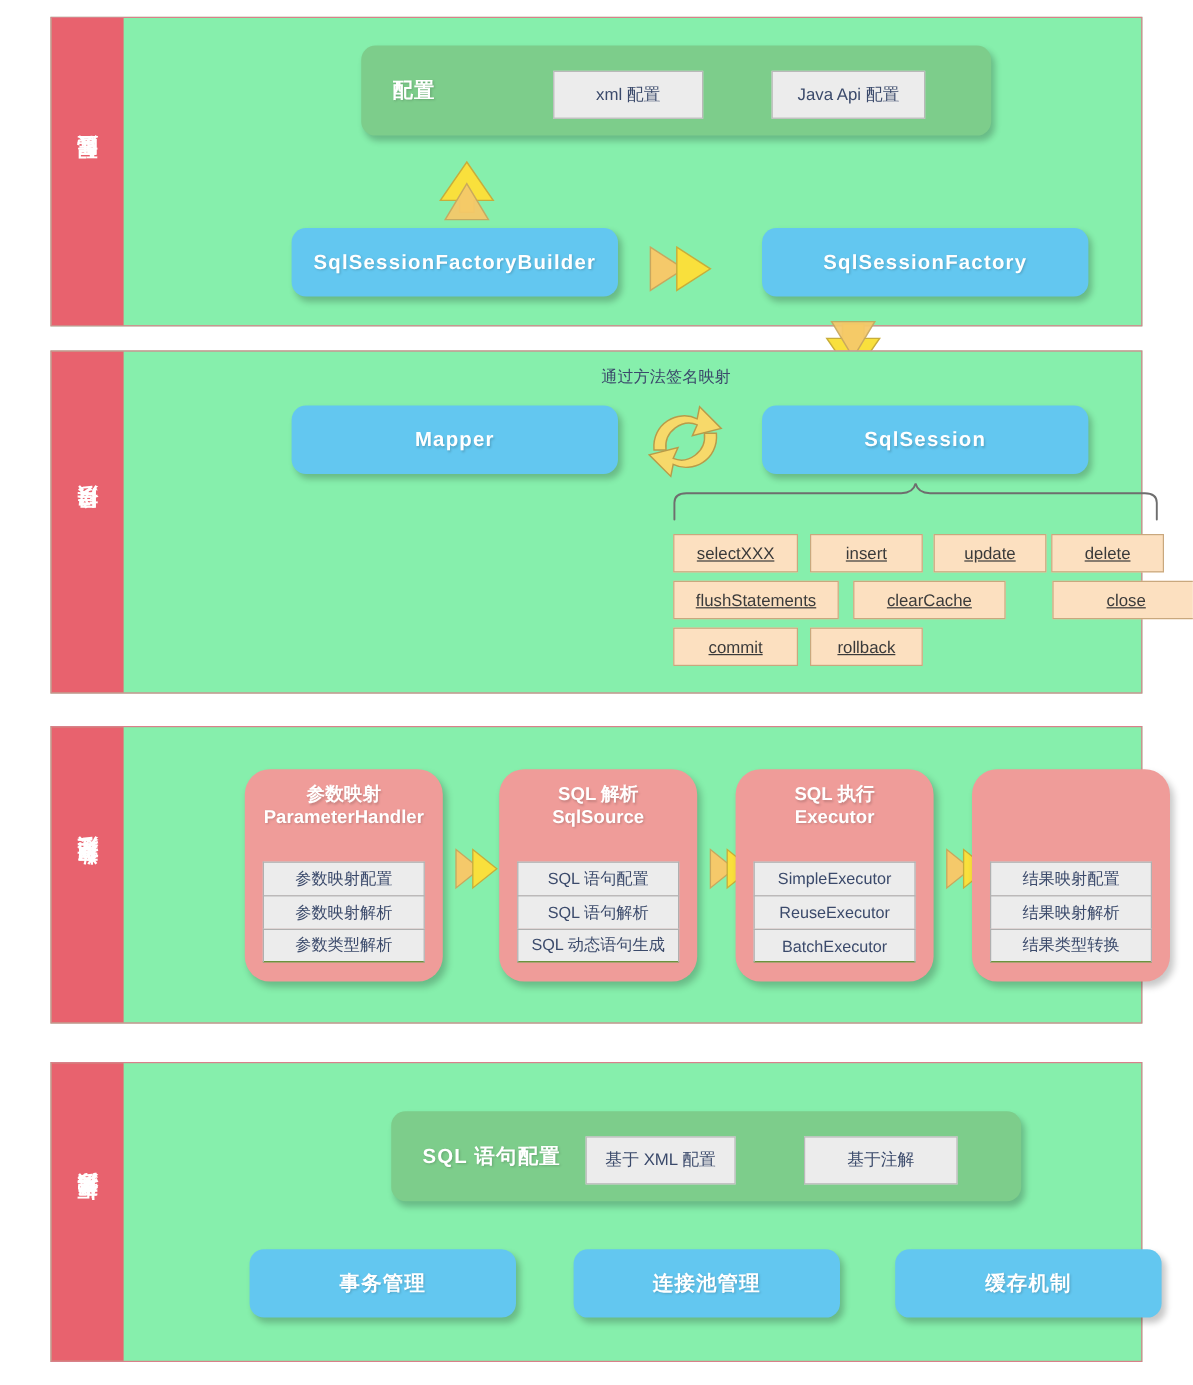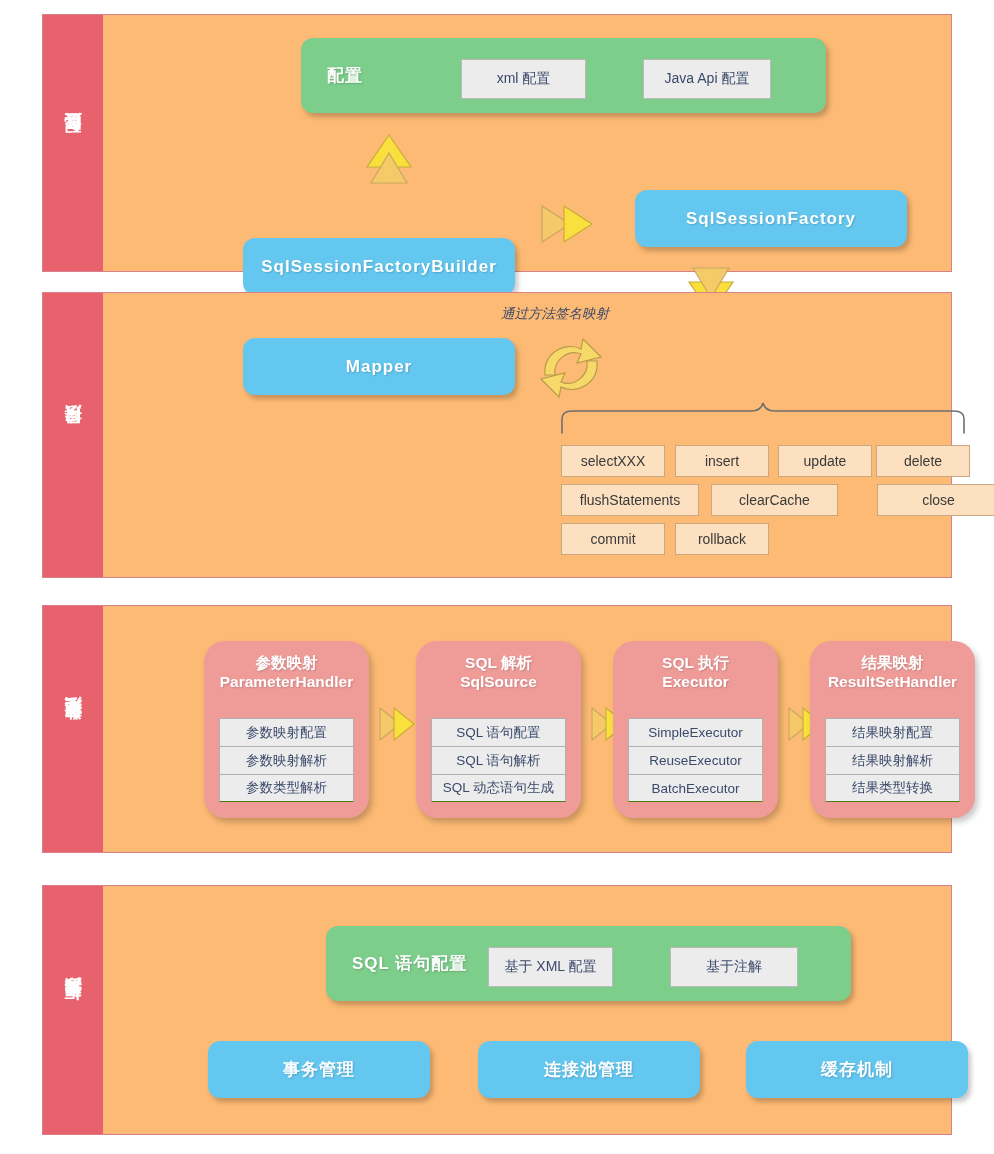--- a/index.html
+++ b/index.html
@@ -6,21 +6,21 @@
   body{
     font-family:"Liberation Sans","DejaVu Sans",sans-serif;
     width:994px;height:1154px;position:relative;overflow:hidden;
   }
   #canvas{position:absolute;left:0;top:0;width:994px;height:1154px;}
 
   
   .layer{
     position:absolute;
     border:1px solid #d9808a;
-    background:#fdba74;
+    background:#86efac;
     box-sizing:border-box;
   }
   .layer-label{
     position:absolute;left:0;top:0;bottom:0;width:60px;
     background:#e8626e;
     color:#ffffff;
     font-weight:bold;
     font-size:17px;
     letter-spacing:2px;
     display:flex;align-items:center;justify-content:center;
@@ -54,21 +54,21 @@
     color:#3b4a6b;font-weight:normal;font-size:14px;
     display:flex;align-items:center;justify-content:center;
     box-shadow:0 0 0 rgba(0,0,0,0);
   }
 
   
   .mchip{
     position:absolute;box-sizing:border-box;
     background:#fce0c0;border:1px solid #c9a87e;
     color:#3a3a3a;font-size:14px;
-    display:flex;align-items:center;justify-content:center;
+    display:flex;align-items:center;justify-content:center;text-decoration:underline;
   }
 
   
   .pcard{
     position:absolute;box-sizing:border-box;
     background:#ef9c99;border-radius:21px;
     box-shadow:3px 4px 6px rgba(0,0,0,.22);
   }
   .pcard .ttl{
     color:#ffffff;font-weight:bold;text-align:center;
@@ -80,21 +80,20 @@
     background:#ececec;border:1px solid #b0b0b0;border-bottom:none;
     color:#3b4a6b;font-size:13.5px;
     height:28px;display:flex;align-items:center;justify-content:center;
     box-sizing:border-box;
   }
   .pcard .rows .r:last-child{border-bottom:1px solid #4d7c0f;}
 
   .cap{
     position:absolute;font-size:13.5px;color:#3b4a6b;
     white-space:nowrap;
-    font-style:italic;
   }
 
   svg.deco{position:absolute;overflow:visible;}
 </style>
 </head>
 <body>
 
 <div id="canvas">
 
   <div class="layer" style="left:42px;top:14px;width:910px;height:258px;">
@@ -109,21 +108,21 @@
       </div>
       <div class="chip" style="left:540px;top:44px;width:128px;height:40px;">
         <span>Java Api 配置</span>
       </div>
 
       <svg class="deco" style="left:262px;top:118px;" width="48" height="56" viewBox="0 0 48 56">
         <polygon points="24,2 46,34 30,34 30,44 18,44 18,34 2,34" fill="#f9e03c" stroke="#c8ad3a" stroke-width="1.2"></polygon>
         <polygon points="24,20 42,50 6,50" fill="#f5c96a" stroke="#c8a75e" stroke-width="1.2" opacity="0.95"></polygon>
       </svg>
 
-      <div class="rbox blue center" style="left:140px;top:175px;width:272px;height:57px;margin-top:48px;">
+      <div class="rbox blue center" style="left:140px;top:175px;width:272px;height:57px;">
         <span class="hdr">SqlSessionFactoryBuilder</span>
       </div>
 
       <svg class="deco" style="left:437px;top:185px;" width="70" height="48" viewBox="0 0 70 48">
         <polygon points="2,6 30,24 2,42" fill="#f5c96a" stroke="#c8a75e" stroke-width="1.2"></polygon>
         <polygon points="24,6 52,24 24,42" fill="#f9e03c" stroke="#c8ad3a" stroke-width="1.2"></polygon>
       </svg>
 
       <div class="rbox blue center" style="left:532px;top:175px;width:272px;height:57px;">
         <span class="hdr">SqlSessionFactory</span>
@@ -145,20 +144,23 @@
 
       <div class="rbox blue center" style="left:140px;top:45px;width:272px;height:57px;">
         <span class="hdr">Mapper</span>
       </div>
 
       <svg class="deco" style="left:428px;top:42px;" width="80" height="66" viewBox="0 0 80 66">
         <path d="M14 40 C12 18 34 6 50 14 L52 4 L70 22 L46 28 L50 19 C38 14 22 24 24 40 Z" fill="#f7d96a" stroke="#b89b49" stroke-width="1.2"></path>
         <path d="M66 26 C68 48 46 60 30 52 L28 62 L10 44 L34 38 L30 47 C42 52 58 42 56 26 Z" fill="#f7d96a" stroke="#b89b49" stroke-width="1.2"></path>
       </svg>
 
+      <div class="rbox blue center" style="left:532px;top:45px;width:272px;height:57px;">
+        <span class="hdr">SqlSession</span>
+      </div>
 
       <svg class="deco" style="left:455px;top:108px;" width="410" height="34" viewBox="0 0 410 34">
         <path d="M4 32 L4 18 Q4 10 14 10 L193 10 Q203 10 205 2 Q207 10 217 10 L396 10 Q406 10 406 18 L406 32" fill="none" stroke="#6e6e6e" stroke-width="1.6" stroke-linecap="round"></path>
       </svg>
 
       <div class="mchip" style="left:458px;top:152px;width:104px;height:32px;">
         <span>selectXXX</span>
       </div>
       <div class="mchip" style="left:572px;top:152px;width:94px;height:32px;">
         <span>insert</span>
@@ -239,24 +241,20 @@
           <div class="r">BatchExecutor</div>
         </div>
       </div>
 
       <svg class="deco" style="left:684px;top:96px;" width="50" height="44" viewBox="0 0 50 44">
         <polygon points="2,6 22,22 2,38" fill="#f5c96a" stroke="#c8a75e" stroke-width="1.1"></polygon>
         <polygon points="16,6 36,22 16,38" fill="#f9e03c" stroke="#c8ad3a" stroke-width="1.1"></polygon>
       </svg>
 
       <div class="pcard" style="left:707px;top:35px;width:165px;height:177px;">
-        <div class="ttl">
-          <div>结果映射</div>
-          <div>ResultSetHandler</div>
-        </div>
         <div class="rows">
           <div class="r">结果映射配置</div>
           <div class="r">结果映射解析</div>
           <div class="r">结果类型转换</div>
         </div>
       </div>
 
     </div>
   </div>
 

